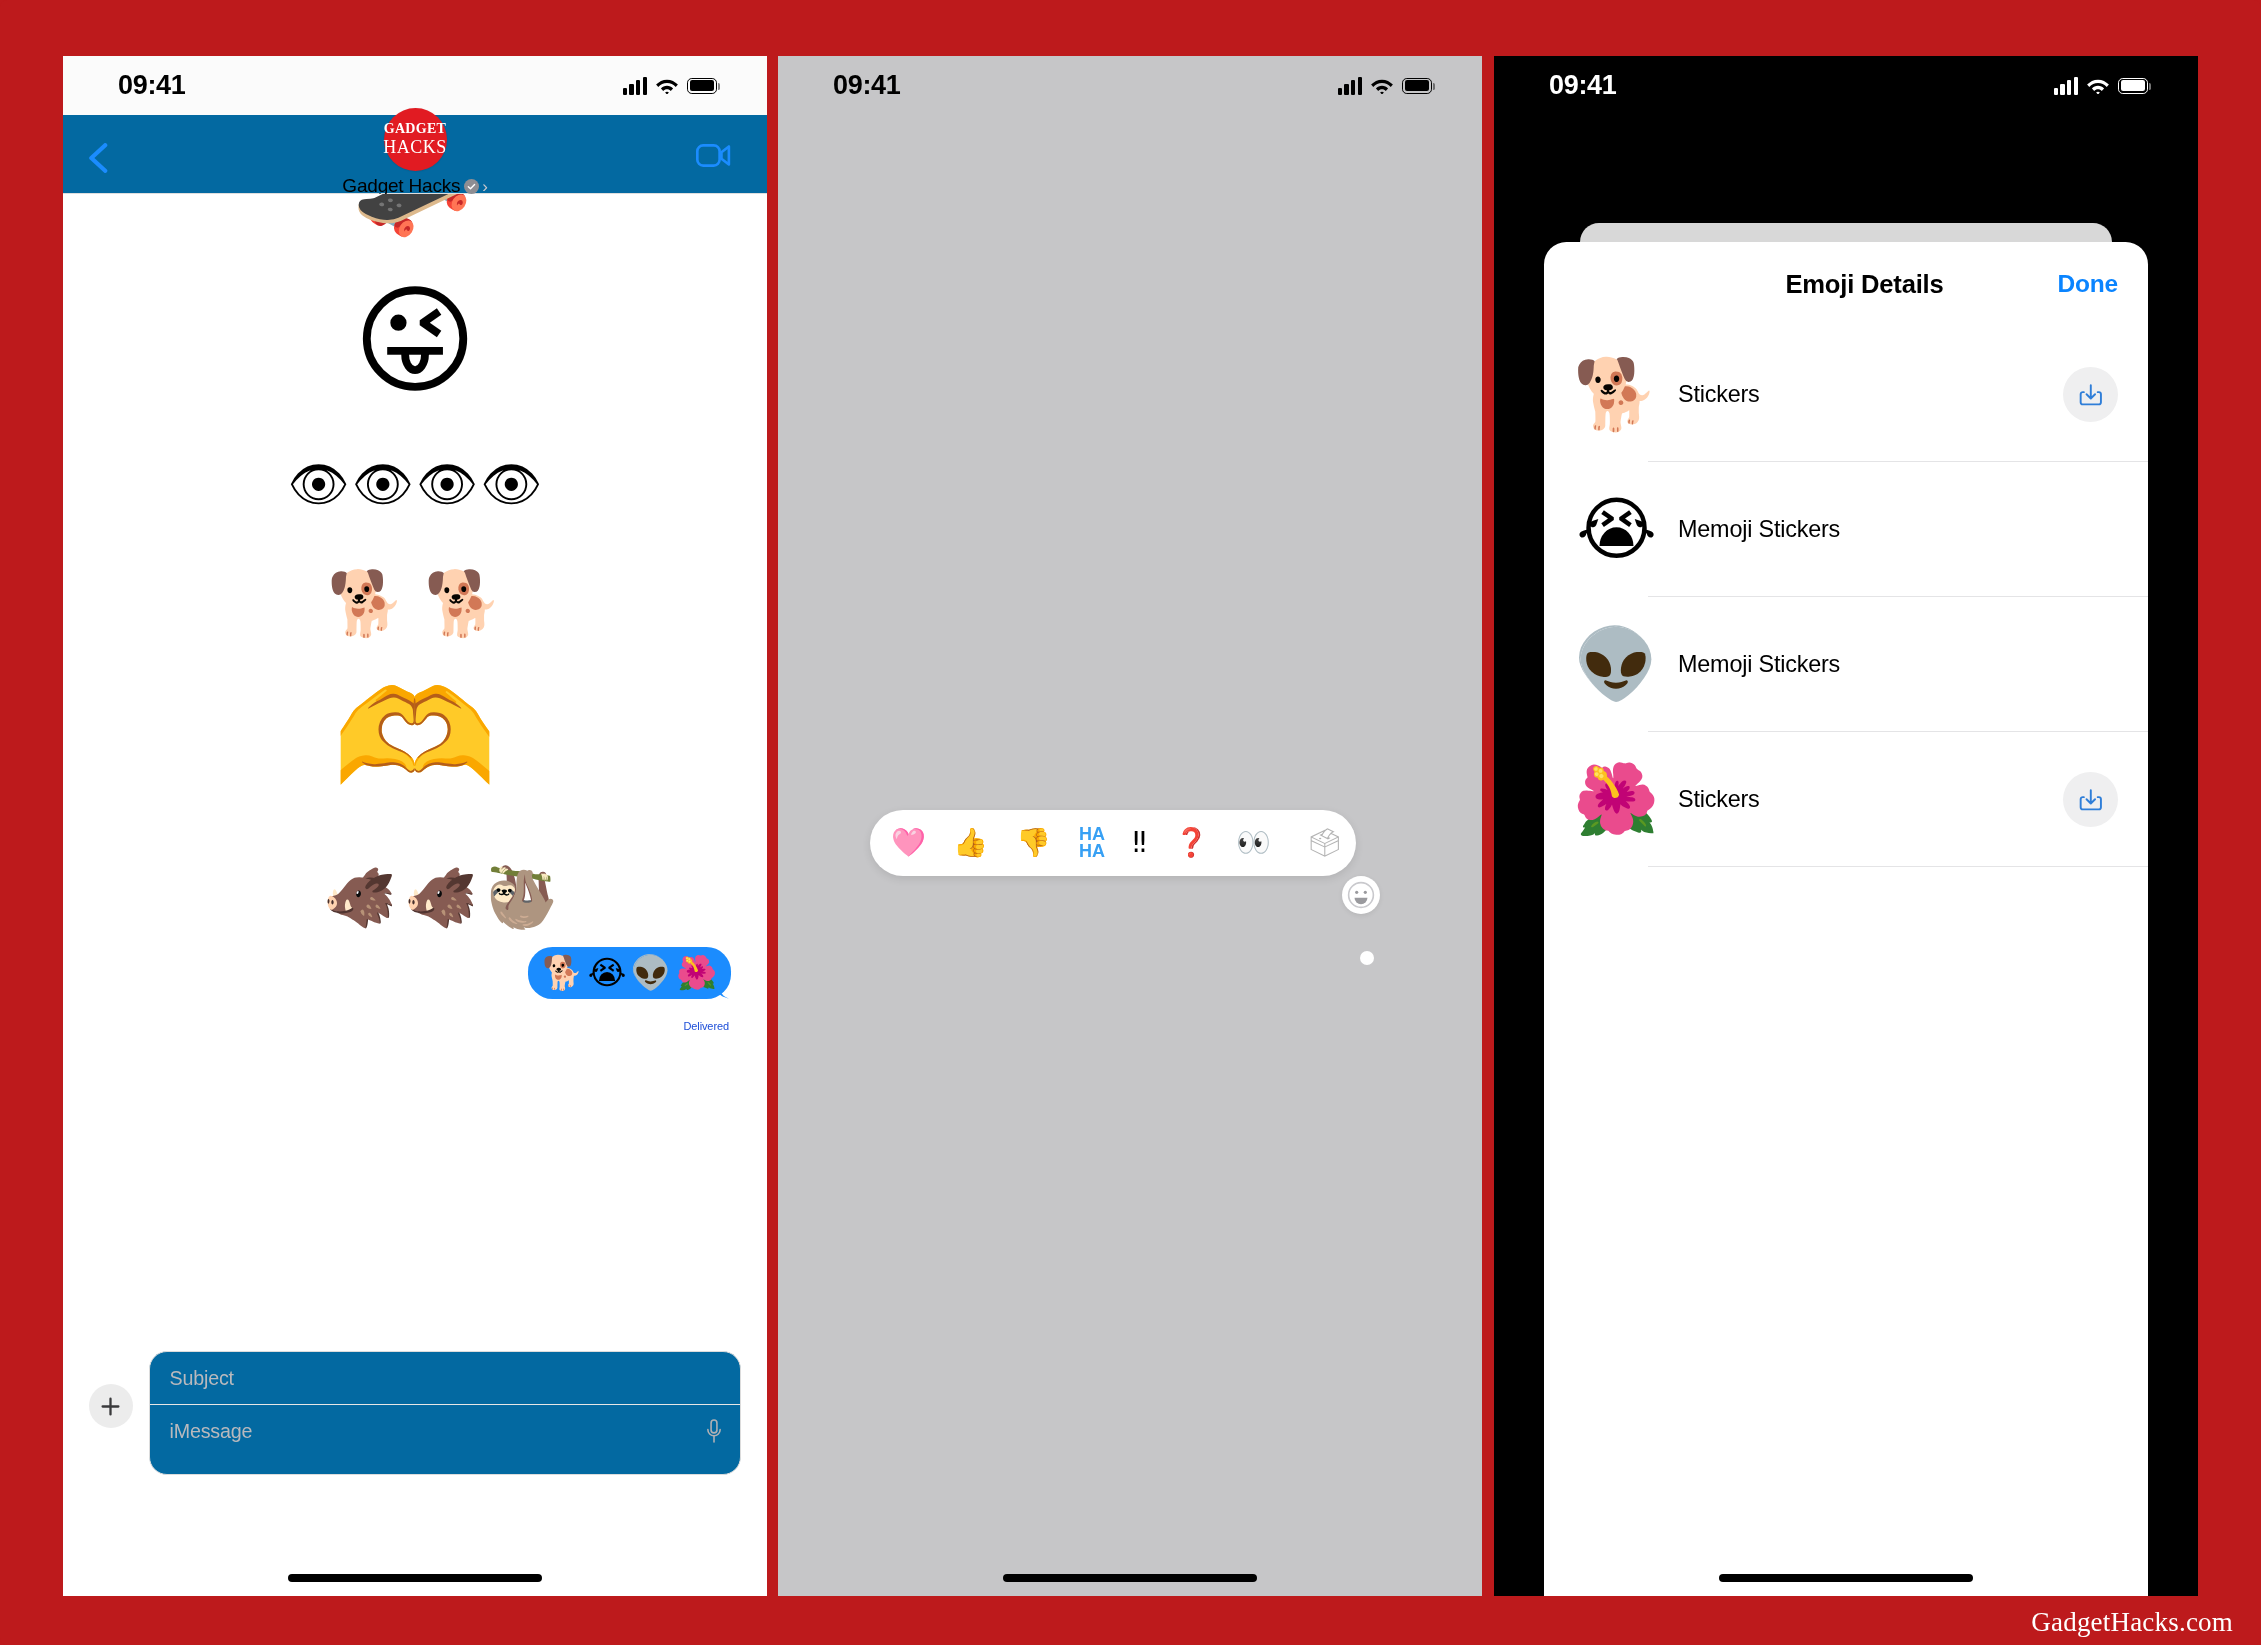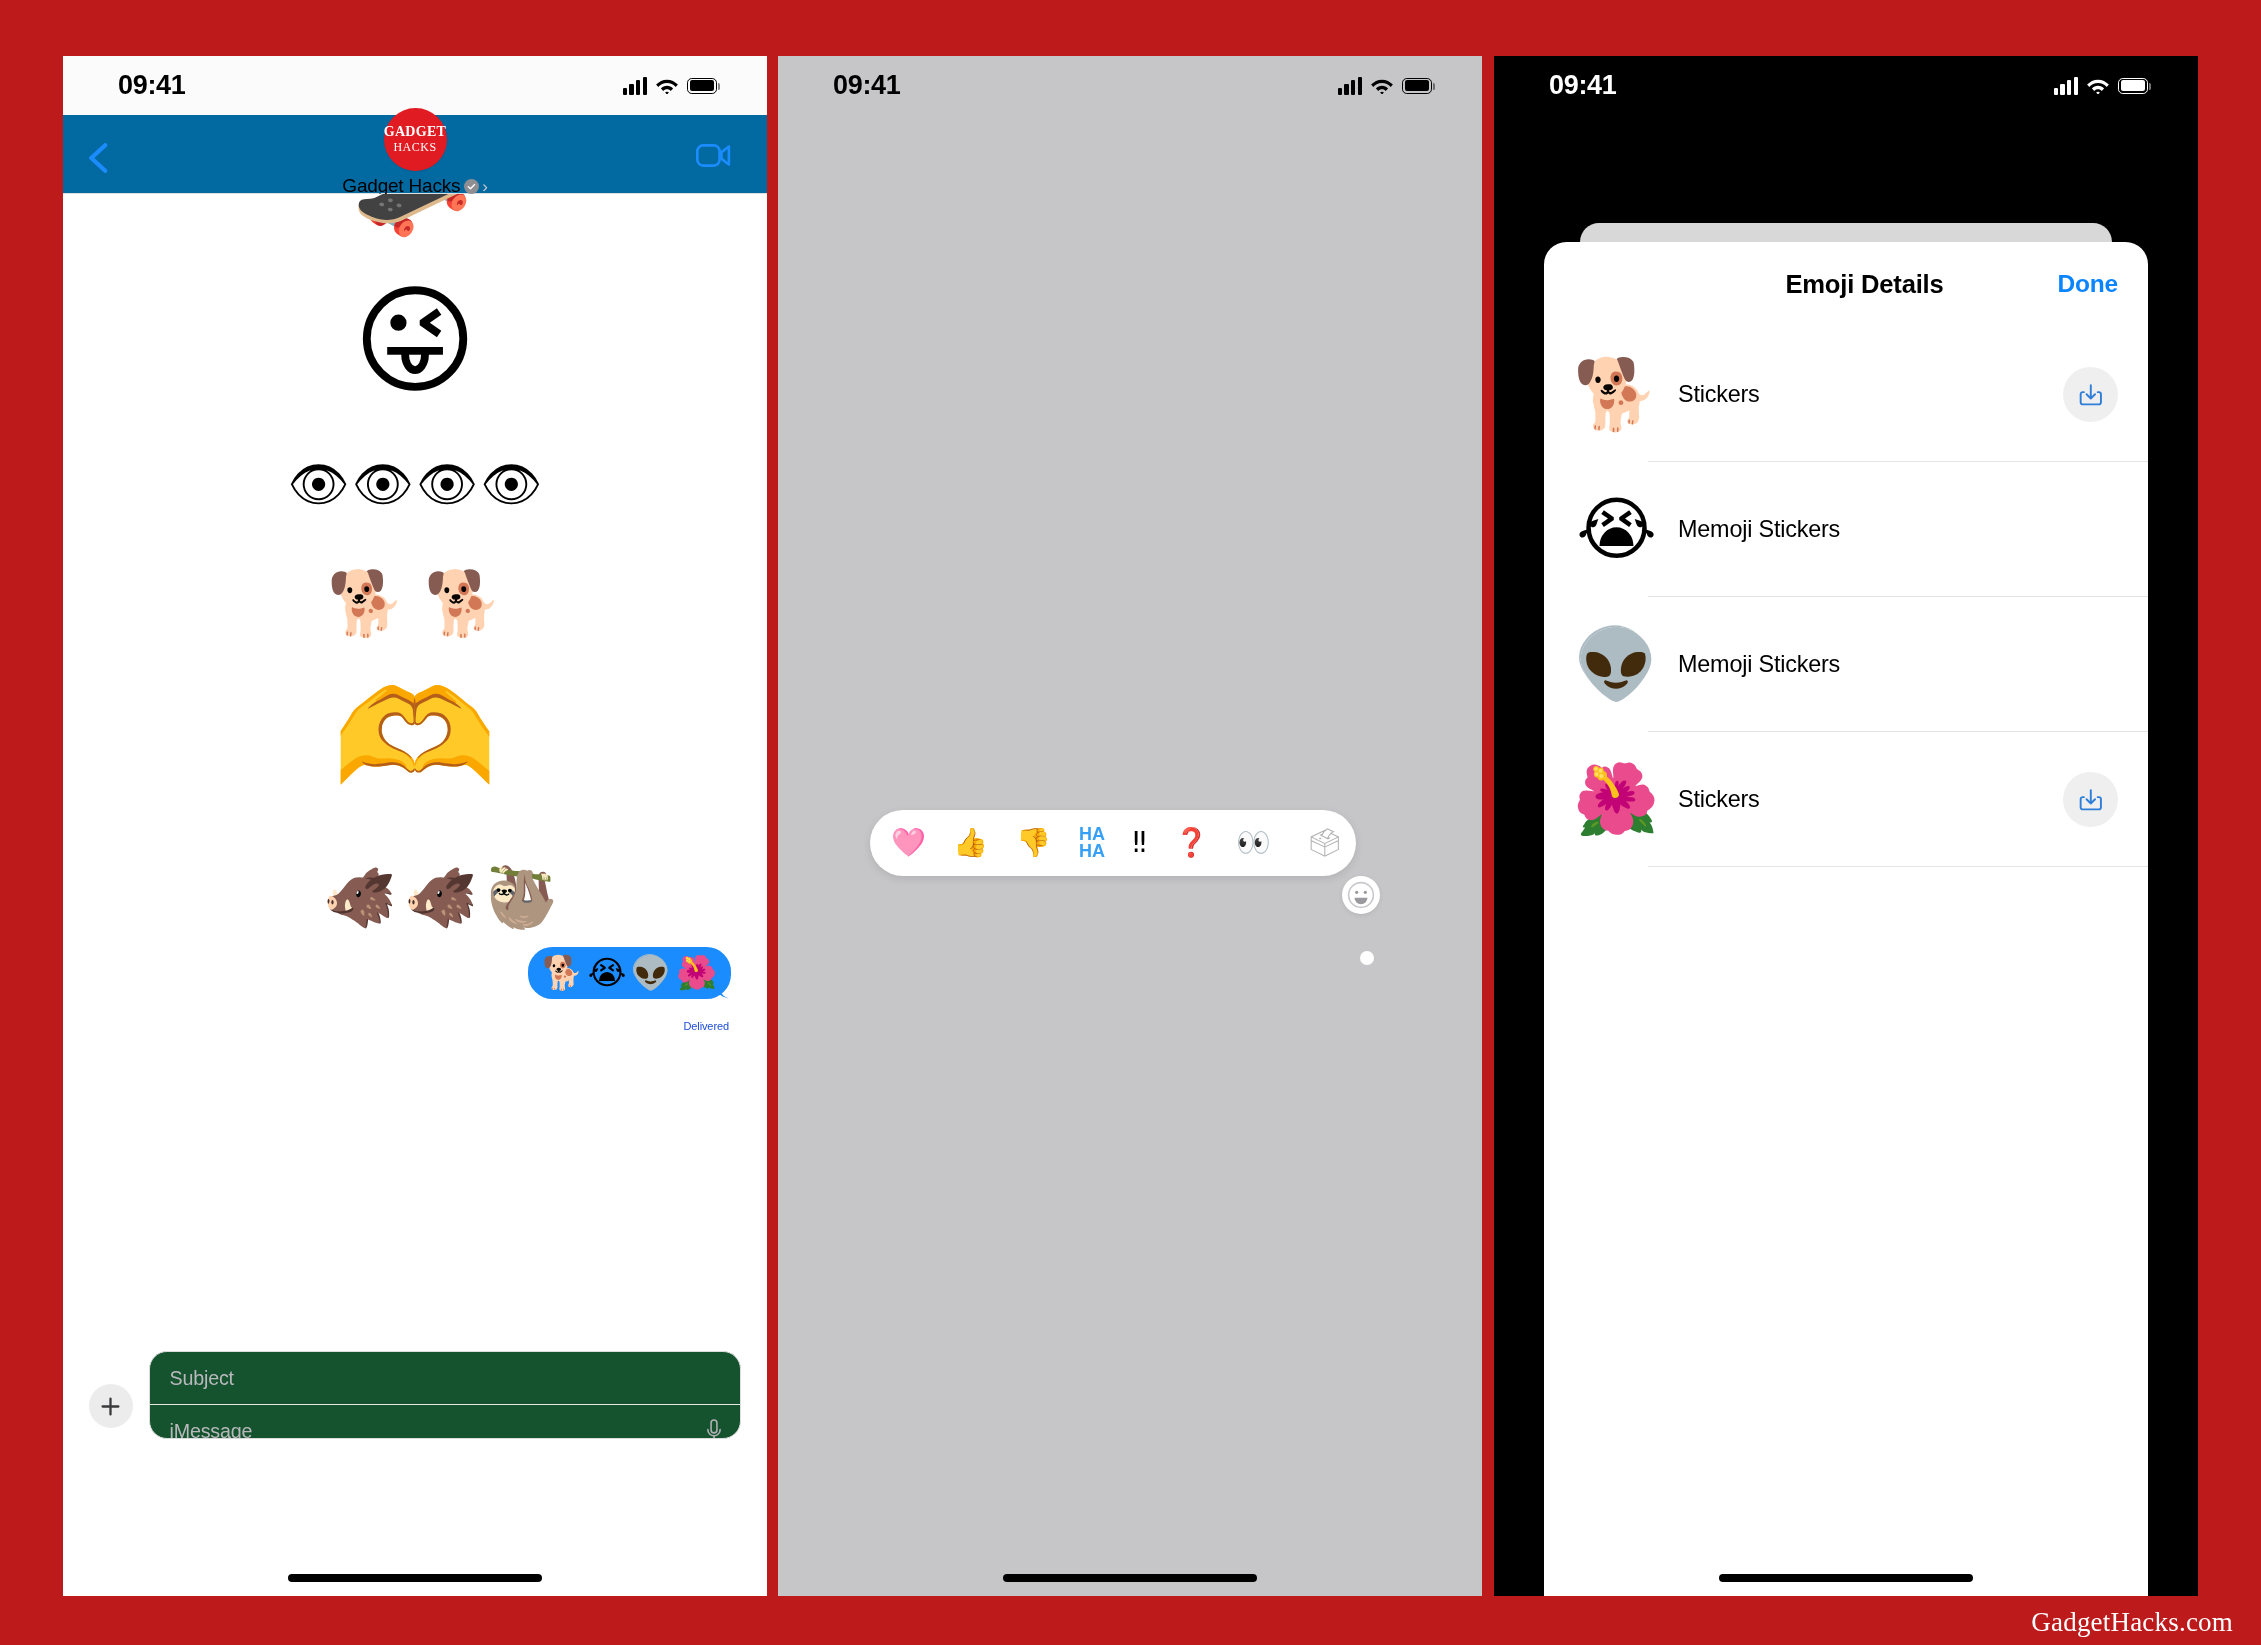--- a/index.html
+++ b/index.html
@@ -88,21 +88,21 @@
     display:flex; flex-direction:column; align-items:center;
   }
   .avatar{
     width:63px; height:63px; border-radius:50%;
     background:#e11b22;
     display:flex; flex-direction:column; align-items:center; justify-content:center;
     color:#fff; line-height:1;
     box-shadow:0 0.5px 1.6px rgba(0,0,0,.12);
   }
   .avatar .l1{ font-size:14px; font-weight:900; letter-spacing:0.3px; font-family:"Liberation Serif", serif;}
-  .avatar .l2{ font-size:12px; font-weight:400; letter-spacing:0.5px; margin-top:1.1px; font-family:"Liberation Serif", serif;}
+  .avatar .l2{ font-size:18px; font-weight:400; letter-spacing:0.5px; margin-top:1.1px; font-family:"Liberation Serif", serif;}
   .nav-name{
     margin-top:4.8px; display:flex; align-items:center; gap:3.7px;
     font-size:19px; color:#000; letter-spacing:-0.2px;
   }
   .verified{
     width:15px;height:15px;border-radius:50%;background:#8e8e93;
     display:flex;align-items:center;justify-content:center;
   }
   .verified svg{width:9px;height:9px;display:block;}
   .chev-small{ color:#c7c7cc; font-size:17px; line-height:1; margin-left:-0.5px;}
@@ -151,22 +151,22 @@
     padding:28px 25.6px 0 25.6px;
     display:flex; align-items:flex-start; gap:16px;
   }
   .plus-btn{
     width:44px;height:44px;border-radius:50%;background:#ececec;
     display:flex;align-items:center;justify-content:center;flex:none;
     margin-top:33px;
   }
   .plus-btn svg{width:21px;height:21px;display:block;}
   .inputbox{
-    flex:1; border:1.1px solid #dcdcdc; border-radius:18px; background:#14532d;
-    height:88px; overflow:hidden;
+    flex:1; border:1.1px solid #dcdcdc; border-radius:18px; background:#0369a1;
+    height:124px; overflow:hidden;
   }
   .in-subject{
     height:53px; display:flex; align-items:center;
     padding:0 20px; border-bottom:1.1px solid #e7e7e7;
     font-size:19.7px; color:#b9b9bd; letter-spacing:-0.2px;
   }
   .in-msg{
     height:52px; display:flex; align-items:center; justify-content:space-between;
     padding:0 18px 0 20px;
     font-size:19.7px; color:#b9b9bd; letter-spacing:-0.2px;

